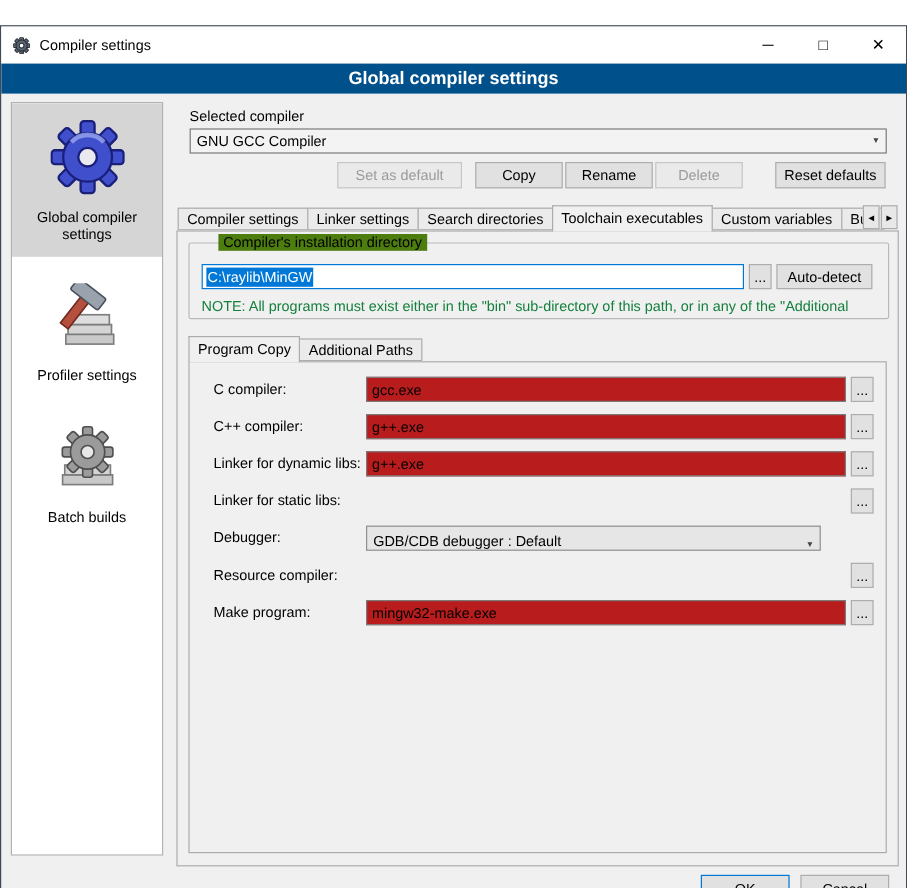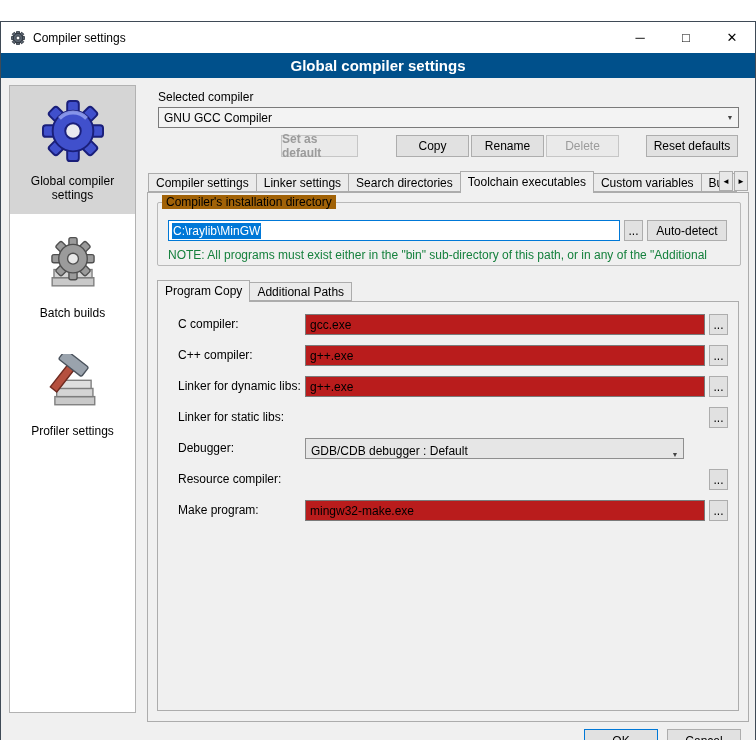--- a/index.html
+++ b/index.html
@@ -36,21 +36,21 @@
   .combo .combo-arrow { width:16px; text-align:center; font-size:7px; color:#444; flex:0 0 16px; }
   .compiler-combo { left:11px; top:23px; width:581px; height:21px;justify-content:center; }
   .debugger-combo { background:#E6E6E6; border-color:#8F8F8F; }
 
   
   .btn { display:flex; align-items:center; justify-content:center; background:#E1E1E1; border:1px solid #ADADAD; font-size:12px; cursor:default; }
   .btn.disabled { color:#9B9B9B; background:#EAEAEA; border-color:#C6C6C6; }
   .btn.default { border-color:#0078D7; }
   .btnrow { position:absolute; left:0; top:51px; width:602px; height:22px; }
   .btnrow .btn { position:absolute; top:0; height:22px; }
-  .b-setdef { left:134px; width:77px;font-weight:bold; }
+  .b-setdef { left:134px; width:104px; }
   .b-copy   { left:249px; width:73px; }
   .b-rename { left:324px; width:73px; }
   .b-delete { left:399px; width:73px; }
   .b-reset  { left:499px; width:92px; }
 
   
   .tabstrip { position:absolute; display:flex; align-items:flex-end; height:22px; z-index:3; }
   .outer-tabs { left:1px; top:86px; width:600px; }
   .tab { height:19px; line-height:18px; padding:0 7px; background:#EBEBEB; border:1px solid #ACACAC; margin-right:-1px; white-space:nowrap; cursor:default; }
   .tab.active { height:22px; line-height:21px; margin-bottom:-1px; background:#F0F0F0; border-bottom:none; padding-bottom:1px; position:relative; z-index:4; }
@@ -58,21 +58,21 @@
   .tab-arrows { position:absolute; right:0; bottom:1px; display:flex; z-index:5; }
   .tab-arrow { width:14px; height:20px; display:flex; align-items:center; justify-content:center; font-size:8px; background:#E8E8E8; border:1px solid #ACACAC; margin-left:1px; cursor:default; }
 
   
   .mainpanel { position:absolute; left:0; top:108px; width:602px; height:530px; background:#F0F0F0; border:1px solid #ACACAC; z-index:1; }
   .inner-tabs { left:9px; top:86px; }
   .innerpanel { position:absolute; left:9px; top:108px; width:582px; height:410px; background:#F0F0F0; border:1px solid #ACACAC; }
 
   
   .groupbox { position:absolute; left:9px; top:9px; width:584px; height:64px; border:1px solid #B9B9B9; border-radius:2px; }
-  .gb-legend { position:absolute; top:-8px; left:4px; background:#a16207; padding:0 4px; }
+  .gb-legend { position:absolute; top:-8px; left:24px; background:#4d7c0f; padding:0 4px; }
   .fake-input { position:absolute; left:10px; top:17px; width:452px; height:21px; background:#fff; border:1px solid #0078D7; display:flex; align-items:center; padding-left:3px; overflow:hidden; cursor:text; }
   .sel-text { background:#0078D7; color:#fff; padding:1px 1px; white-space:nowrap; }
   .gb-browse { position:absolute; left:466px; top:17px; width:19px; height:21px; }
   .gb-autodetect { position:absolute; left:489px; top:17px; width:80px; height:21px; }
   .note { position:absolute; left:10px; top:45px; width:566px; color:#15803d; white-space:nowrap; overflow:hidden; }
 
   
   .frow { position:absolute; left:0; right:0; height:21px; }
   .frow .flabel { position:absolute; left:20px; top:0; line-height:21px; }
   .textbox { position:absolute; left:147px; top:0; width:400px; height:21px; background:#b91c1c; border:1px solid #7A7A7A; font-family:"Liberation Sans",sans-serif; font-size:12px; padding:0 4px; }
@@ -130,54 +130,54 @@
             <circle r="21"></circle>
           </g>
           <path d="M -14 -13 A 19 19 0 0 1 14 -13" stroke="#93a0ee" stroke-width="4" fill="none" opacity="0.85"></path>
           <circle r="8" fill="#e9e9ef" stroke="#1a1f7a" stroke-width="2"></circle>
         </svg>
       </span>
       <span class="side-label">Global compiler settings</span>
     </div>
     <div class="side-item">
       <span>
+        <svg width="58" height="58" viewBox="0 0 64 64">
+          <g stroke="#7d7d7d" stroke-width="1.5">
+            <rect x="12" y="47" width="44" height="9" fill="#c9c9c9"></rect>
+            <rect x="14" y="38" width="40" height="9" fill="#d4d4d4"></rect>
+            <rect x="16" y="29" width="36" height="9" fill="#dedede"></rect>
+          </g>
+          <g transform="rotate(38 28 16)">
+            <rect x="24" y="10" width="9" height="35" fill="#b5503f" stroke="#6e2a20" stroke-width="1.5"></rect>
+            <rect x="12" y="2" width="32" height="13" rx="2" fill="#9aa3ad" stroke="#4a525c" stroke-width="1.5"></rect>
+          </g>
+        </svg>
+      </span>
+      <span class="side-label">Profiler settings</span>
+    </div>
+    <div class="side-item">
+      <span>
         <svg width="58" height="58" viewBox="-32 -32 64 64">
           <g stroke="#7d7d7d" stroke-width="1.5">
             <rect x="-23" y="14" width="46" height="9" fill="#c9c9c9"></rect>
             <rect x="-21" y="5" width="42" height="9" fill="#d4d4d4"></rect>
           </g>
           <g transform="translate(0,-7) scale(0.75)">
             <g fill="#9b9b9b" stroke="#4f4f4f" stroke-width="2">
               <rect x="-6" y="-31" width="12" height="62" rx="3"></rect>
               <rect x="-6" y="-31" width="12" height="62" rx="3" transform="rotate(45)"></rect>
               <rect x="-6" y="-31" width="12" height="62" rx="3" transform="rotate(90)"></rect>
               <rect x="-6" y="-31" width="12" height="62" rx="3" transform="rotate(135)"></rect>
               <circle r="21"></circle>
             </g>
             <circle r="8" fill="#e8e8e8" stroke="#4f4f4f" stroke-width="2"></circle>
           </g>
         </svg>
       </span>
       <span class="side-label">Batch builds</span>
-    </div>
-    <div class="side-item">
-      <span>
-        <svg width="58" height="58" viewBox="0 0 64 64">
-          <g stroke="#7d7d7d" stroke-width="1.5">
-            <rect x="12" y="47" width="44" height="9" fill="#c9c9c9"></rect>
-            <rect x="14" y="38" width="40" height="9" fill="#d4d4d4"></rect>
-            <rect x="16" y="29" width="36" height="9" fill="#dedede"></rect>
-          </g>
-          <g transform="rotate(38 28 16)">
-            <rect x="24" y="10" width="9" height="35" fill="#b5503f" stroke="#6e2a20" stroke-width="1.5"></rect>
-            <rect x="12" y="2" width="32" height="13" rx="2" fill="#9aa3ad" stroke="#4a525c" stroke-width="1.5"></rect>
-          </g>
-        </svg>
-      </span>
-      <span class="side-label">Profiler settings</span>
     </div>
   </div>
 
   <div class="content">
 
     <div class="sc-label">Selected compiler</div>
 
     <div class="combo compiler-combo">
       <span class="combo-text">GNU GCC Compiler</span>
       <span class="combo-arrow">▼</span>

